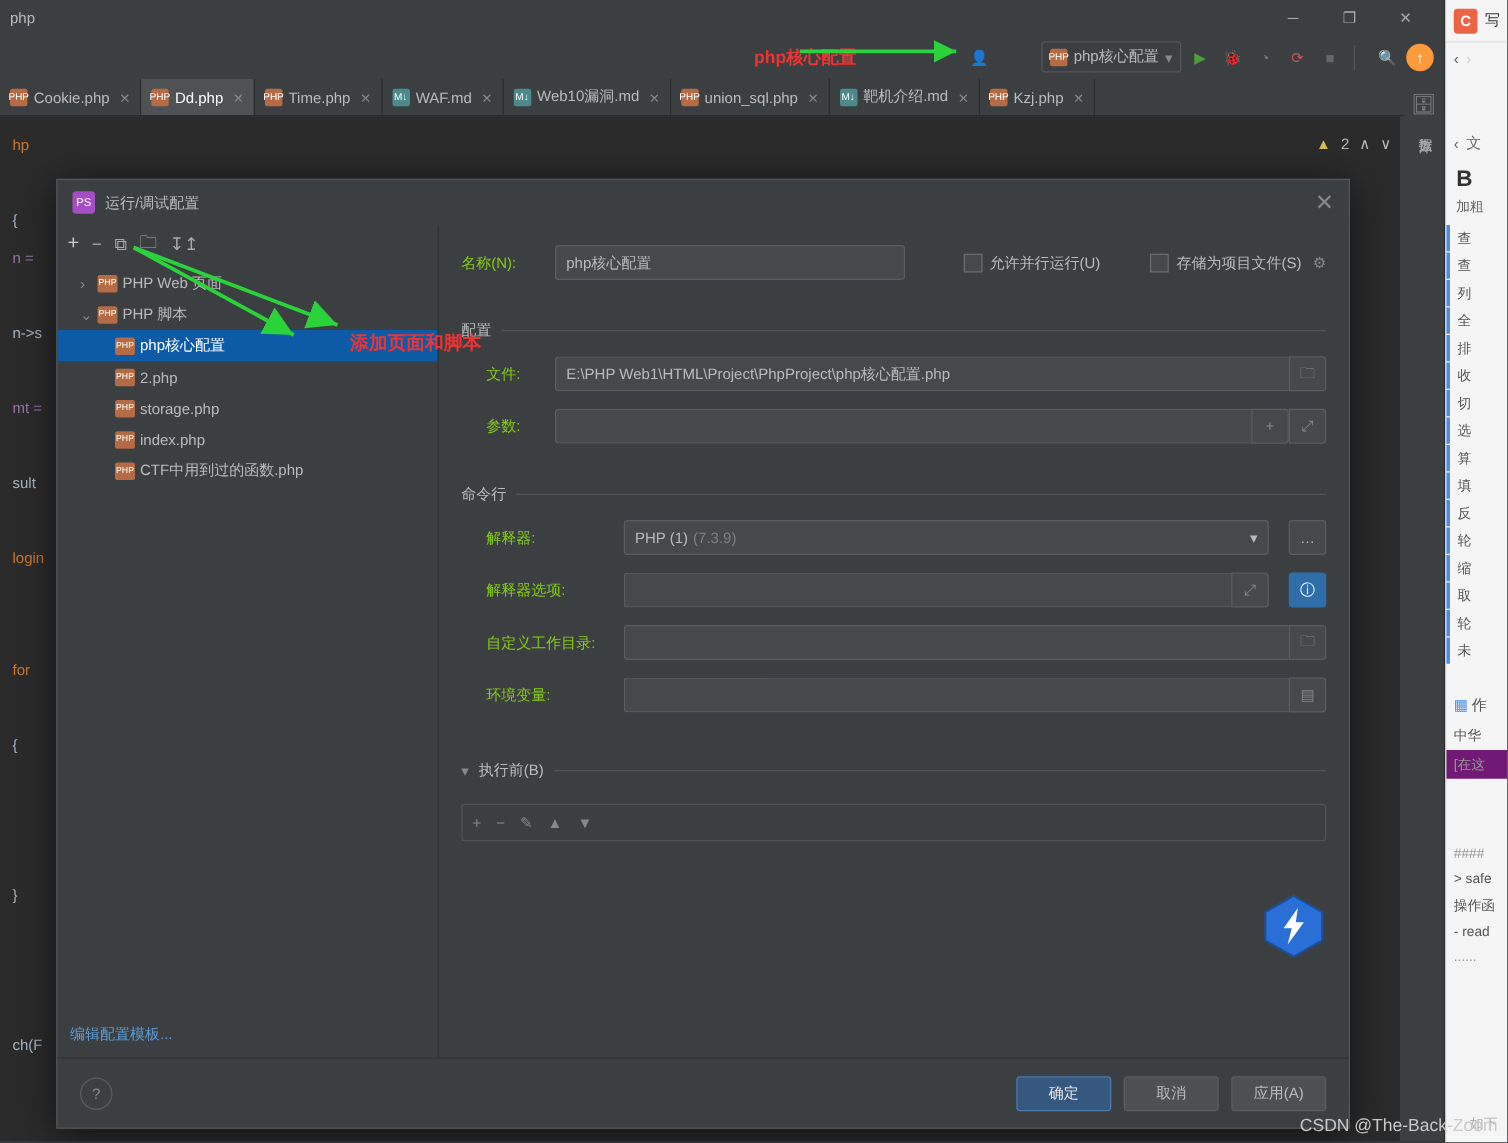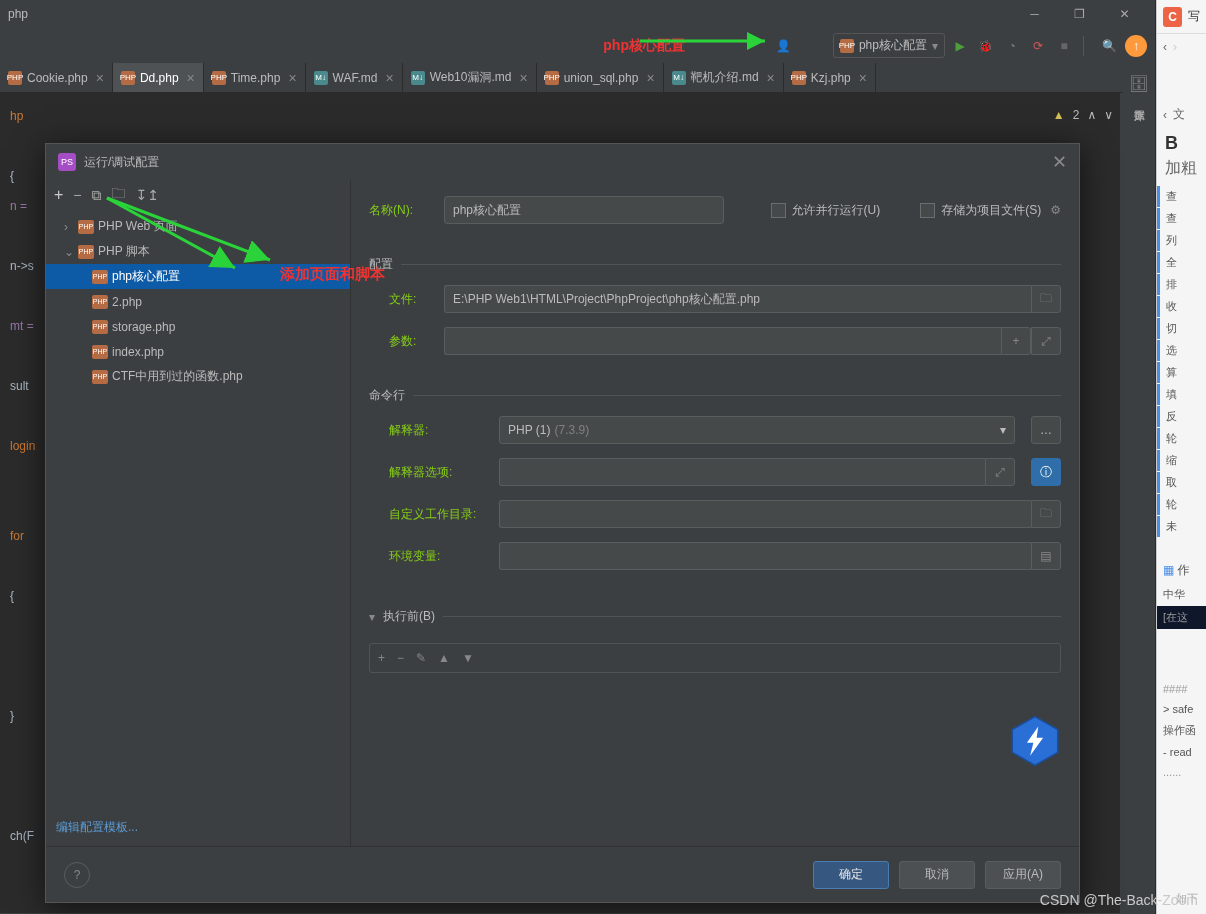--- a/index.html
+++ b/index.html
@@ -80,21 +80,21 @@
 
 .arrow-svg{position:absolute;pointer-events:none;z-index:100}
 .red-anno{position:absolute;color:#e33;font-size:15px;font-weight:bold;z-index:101}
 
 
 .side-panel{position:absolute;left:1156px;top:0;width:50px;height:914px;background:#f5f5f5;border-left:1px solid #ccc;overflow:hidden}
 .sp-top{height:34px;display:flex;align-items:center;padding:0 6px;gap:6px;border-bottom:1px solid #ddd}
 .sp-c{width:20px;height:20px;background:#ec6445;color:#fff;border-radius:3px;display:flex;align-items:center;justify-content:center;font-weight:bold}
 .sp-nav{display:flex;align-items:center;gap:6px;padding:6px;color:#666;font-size:13px}
 .sp-bold{padding:4px 8px;font-size:18px;font-weight:bold;color:#333}
-.sp-sub{padding:0 8px 6px;color:#666;font-size:16px}
+.sp-sub{padding:0 8px 6px;color:#666;font-size:11px}
 .sp-item{padding:3px 6px;color:#555;font-size:11px;border-left:3px solid #4a8ee6;margin:1px 0;white-space:nowrap;overflow:hidden}
 .sp-text{padding:4px 6px;color:#555;font-size:11px}
 .watermark{position:absolute;right:8px;bottom:6px;color:#c9c9c9;font-size:14px;z-index:200}
 .orange-btn{width:22px;height:22px;background:#ff9a3c;border-radius:11px;display:flex;align-items:center;justify-content:center;color:#fff;cursor:pointer}
 </style>
 </head>
 <body>
 
 <div class="main-window">
 
@@ -422,21 +422,21 @@
       <div class="sp-item">取</div>
       <div class="sp-item">轮</div>
       <div class="sp-item">未</div>
     </div>
   <div style="height:20px"></div>
   <div class="sp-text">
     <span style="color:#4a8ee6">▦</span>
     <span>作</span>
   </div>
   <div class="sp-text">中华</div>
-  <div class="sp-text" style="background:#0f172a;color:#999">[在这</div>
+  <div class="sp-text" style="background:#701a75;color:#999">[在这</div>
   <div style="height:50px"></div>
   <div class="sp-text" style="color:#999">####</div>
   <div class="sp-text">&gt; safe</div>
   <div class="sp-text">操作函</div>
   <div class="sp-text">- read</div>
   <div class="sp-text" style="color:#999">......</div>
   <div class="sp-text" style="position:absolute;bottom:4px;right:2px;color:#aaa">如下</div>
 </div>
 
 <div class="watermark">CSDN @The-Back-Zoom</div>

